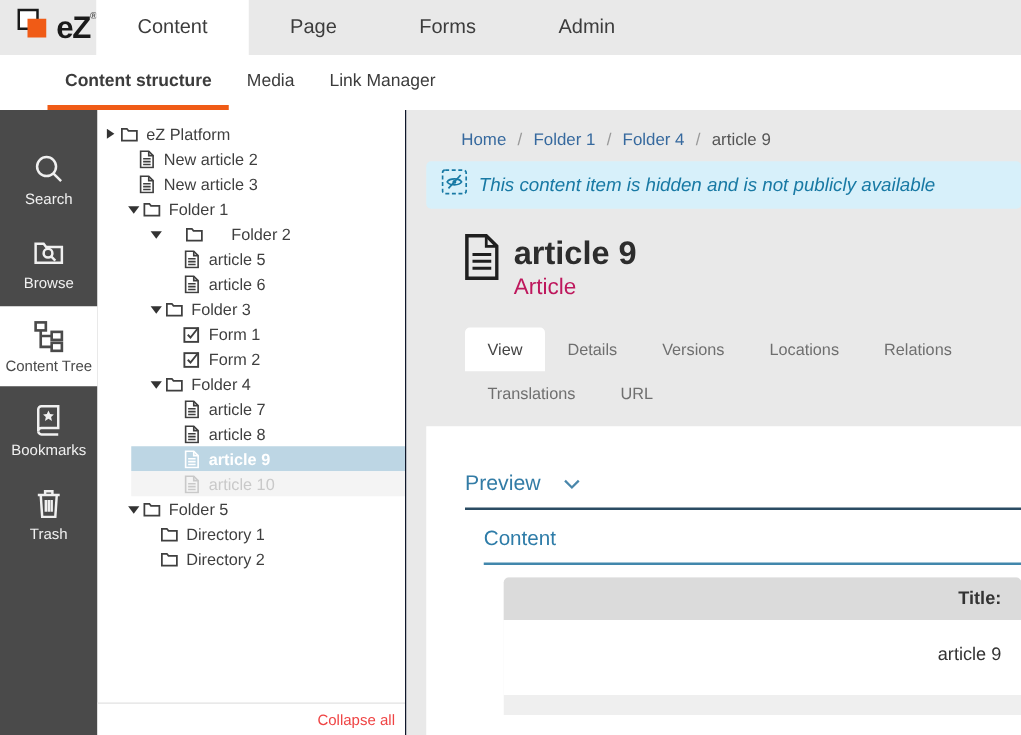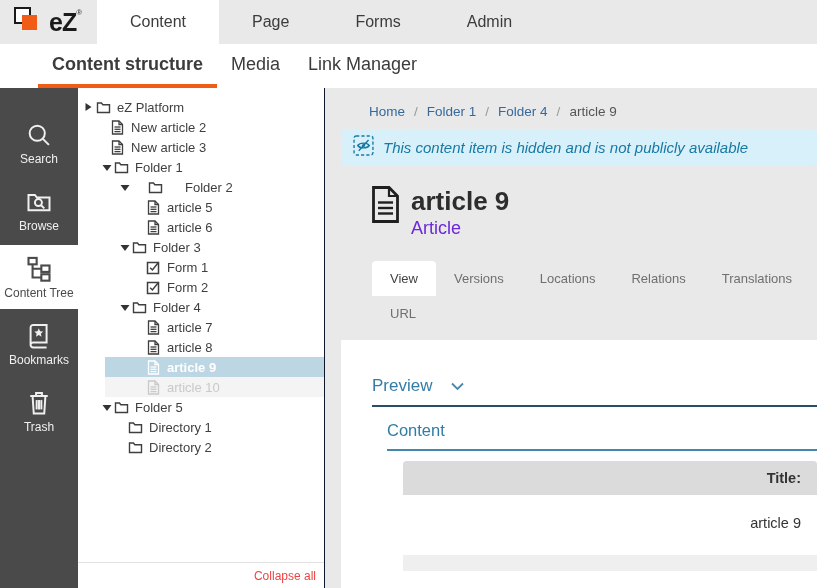--- a/index.html
+++ b/index.html
@@ -1,36 +1,36 @@
 <!DOCTYPE html>
 <html><head>
 <meta charset="utf-8">
 <style>
   * { margin:0; padding:0; box-sizing:border-box; }
   html,body { width:817px; height:588px; overflow:hidden;
     font-family:"Liberation Sans", sans-serif; background:#fff; color:#3f3f3f; }
 
   
   .topbar { height:44px; background:#e9e9e9; display:flex; align-items:stretch; }
-  .logo-area { width:97px; display:flex; align-items:center; padding-left:14px; }
+  .logo-area { width:77px; display:flex; align-items:center; padding-left:14px; }
   .logo-mark { position:relative; width:30px; height:30px; margin-right:5px; }
   .logo-sq-white { position:absolute; left:0; top:0; width:17px; height:17px;
     background:#fff; border:2.5px solid #1a1a1a; }
   .logo-sq-orange { position:absolute; left:8px; top:8px; width:15px; height:15px;
     background:#f05b16; }
   .logo-text { font-size:25px; font-weight:bold; color:#1a1a1a; letter-spacing:-1px; }
   .logo-reg { font-size:8px; color:#555; vertical-align:top; }
   .top-tabs { display:flex; align-items:stretch; }
   .top-tab { display:flex; align-items:center; padding:0 33px; font-size:16px;
     color:#3c3c3c; cursor:pointer; }
   .top-tab.active { background:#fff; }
 
   
   .subnav { height:44px; background:#fff; display:flex; align-items:stretch; padding-left:38px; }
-  .subnav-item { display:flex; align-items:center; padding:0 14px; font-size:18px;
+  .subnav-item { display:flex; align-items:center; padding:0 14px; font-size:14px;
     color:#3c3c3c; border-bottom:4px solid transparent; cursor:pointer; }
   .subnav-item.active { font-weight:bold; border-bottom-color:#f05b16; }
 
   
   .cols { display:flex; height:500px; }
 
   .sidebar { width:78px; background:#4a4a4a; color:#f0f0f0; padding-top:23px;
     display:flex; flex-direction:column; flex:none; }
   .side-item { height:64px; margin-bottom:3px; display:flex; flex-direction:column;
     align-items:center; justify-content:center; gap:4px; cursor:pointer; }
@@ -63,21 +63,21 @@
   .breadcrumb { padding:16px 0 10px 28px; font-size:13.5px; display:flex; gap:9px; }
   .breadcrumb a { color:#36699e; text-decoration:none; cursor:pointer; }
   .bc-sep { color:#999; }
   .bc-current { color:#555; }
   .notice { background:#d7f0fa; border-radius:4px; min-height:36px; display:flex;
     align-items:center; gap:9px; padding:6px 12px; }
   .notice-text { font-style:italic; font-size:15px; color:#1879a4; }
 
   .c-header { margin:20px 0 0 31px; display:flex; gap:12px; }
   .c-title { font-size:26px; font-weight:bold; color:#2d2d2d; line-height:1.2; }
-  .c-type { font-size:18px; color:#6d28d9; margin-top:1px; }
+  .c-type { font-size:18px; color:#be185d; margin-top:1px; }
 
   .tabs { margin:22px 0 0 31px; display:flex; flex-wrap:wrap; max-width:445px; }
   .tab { padding:10px 18px; font-size:13px; color:#6f6f6f; cursor:pointer;
     border-radius:4px 4px 0 0; }
   .tab.active { background:#fff; color:#444; }
 
   .white-zone { background:#fff; flex:1; margin-top:9px; padding-top:36px; }
   .preview-row { margin-left:31px; display:flex; align-items:center; gap:19px;
     font-size:17px; color:#337ca6; cursor:pointer; }
   .preview-rule { border-top:2px solid #2b4c63; margin:9px 0 0 31px; }
@@ -448,20 +448,21 @@
             <line x1="6" y1="27.5" x2="21" y2="27.5" stroke-width="2.4"></line>
           </svg></span>
       <div>
         <div class="c-title">article 9</div>
         <div class="c-type">Article</div>
       </div>
     </div>
 
     <div class="tabs" id="main-tabs">
         <div class="tab active">View</div>
+        <div class="tab">Details</div>
         <div class="tab">Versions</div>
         <div class="tab">Locations</div>
         <div class="tab">Relations</div>
         <div class="tab">Translations</div>
         <div class="tab">URL</div>
       </div>
 
     <div class="white-zone">
       <div class="preview-row">
         <span>Preview</span>

